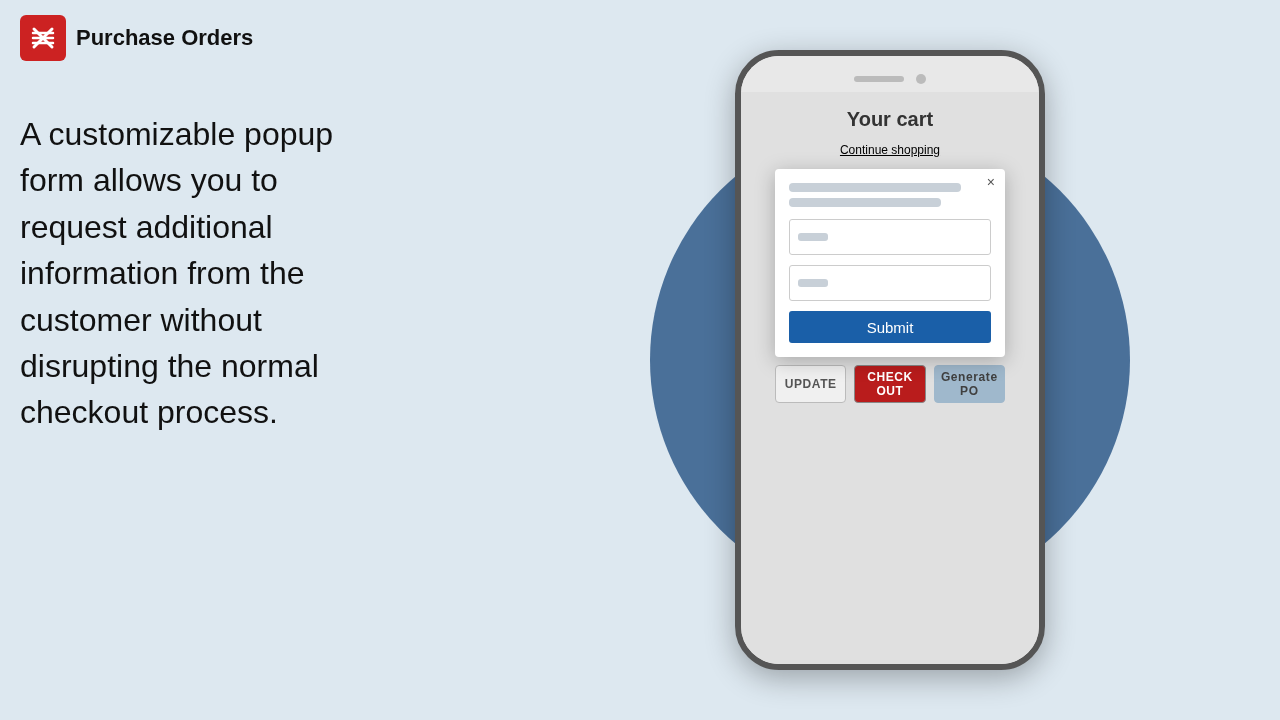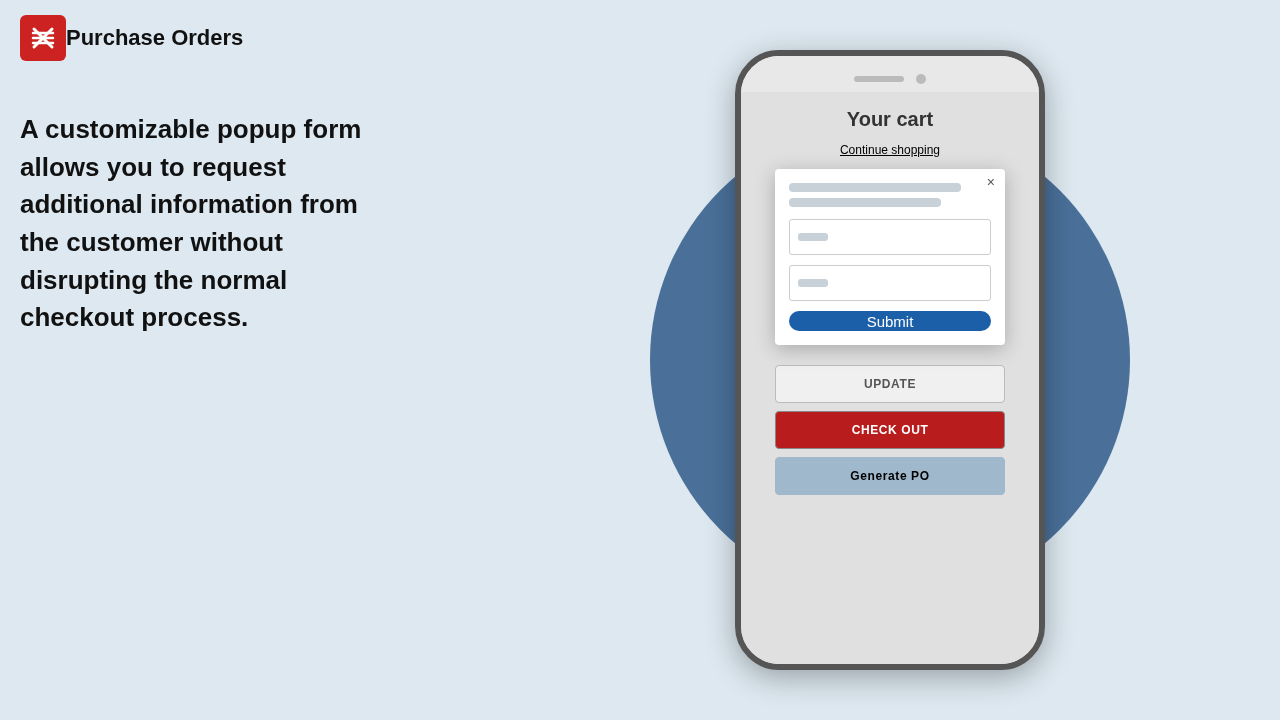--- a/index.html
+++ b/index.html
@@ -19,20 +19,21 @@
     .left-content {
       position: absolute;
       left: 20px;
       top: 15px;
       width: 360px;
     }
 
     .header {
       display: flex;
       align-items: center;
+      gap: 10px;
       margin-bottom: 50px;
     }
 
     .logo-icon {
       width: 46px;
       height: 46px;
       background: #cc2222;
       border-radius: 6px;
       display: flex;
       align-items: center;
@@ -45,24 +46,24 @@
       height: 30px;
     }
 
     .brand-name {
       font-size: 22px;
       font-weight: 700;
       color: #111;
     }
 
     .description {
-      font-size: 26px;
+      font-size: 32px;
       line-height: 1.45;
       color: #111;
-      font-weight: 700;
+      font-weight: 400;
     }
 
     
     .right-content {
       position: absolute;
       right: 0;
       top: 0;
       width: 780px;
       height: 720px;
       display: flex;
@@ -197,39 +198,39 @@
 
     .input-placeholder {
       width: 30px;
       height: 8px;
       background: #c8d0d8;
       border-radius: 3px;
     }
 
     .submit-btn {
       width: 100%;
-      height: 20px;
+      height: 32px;
       background: #1a5fa8;
       color: white;
       border: none;
-      border-radius: 10px;
+      border-radius: 3px;
       font-size: 15px;
       font-weight: 500;
       cursor: pointer;
       display: flex;
       align-items: center;
       justify-content: center;
     }
 
     
     .cart-buttons {
       width: 230px;
-      margin-top: 20px;
-      display: flex;
-      flex-direction: column;
+      margin-top: 8px;
+      display: flex;
+      flex-direction: row;
       gap: 8px;
     }
 
     .cart-btn {
       width: 100%;
       height: 38px;
       border: 1.5px solid #bbb;
       border-radius: 4px;
       font-size: 12px;
       font-weight: 600;
@@ -247,21 +248,21 @@
     }
 
     .btn-checkout {
       background: #b91c1c;
       color: white;
       border-color: #888;
     }
 
     .btn-generate {
       background: #9fb8cc;
-      color: #000000;
+      color: #404040;
       border-color: #9fb8cc;
     }
   </style>
 </head>
 <body>
 
 <div class="left-content">
   <div class="header">
     <div class="logo-icon">
       <svg viewBox="0 0 30 30" fill="none" xmlns="http://www.w3.org/2000/svg">

